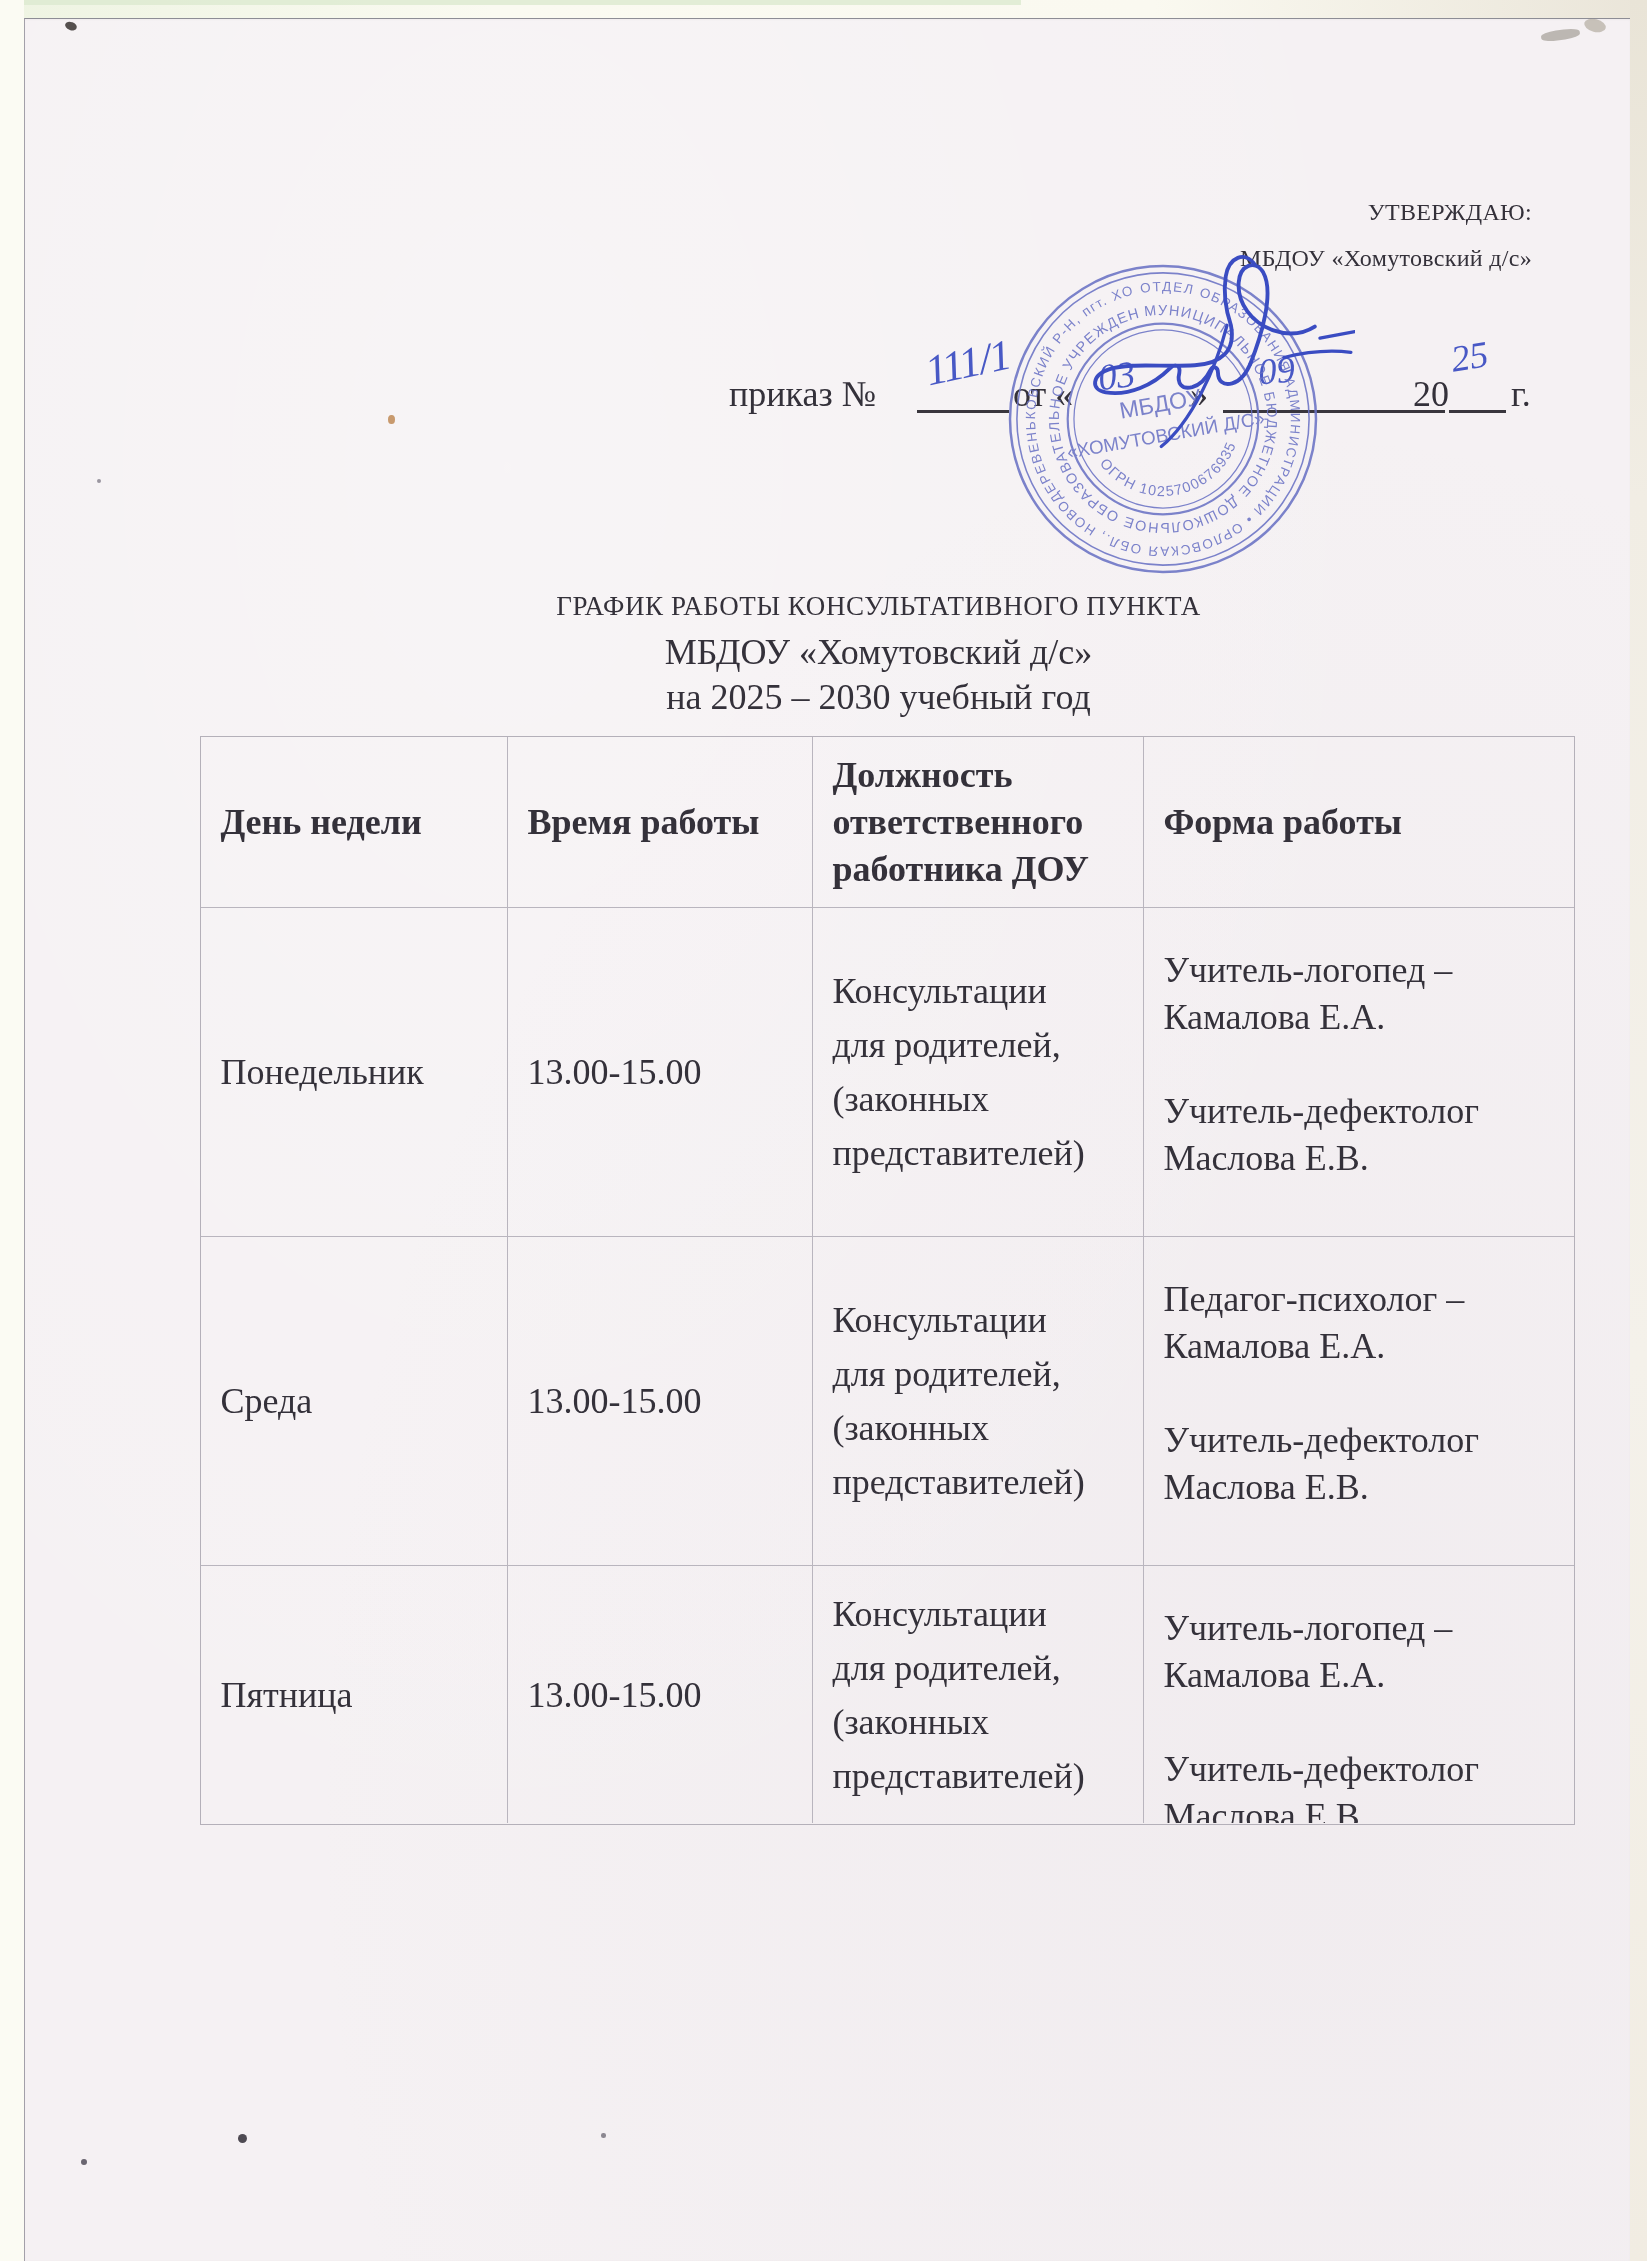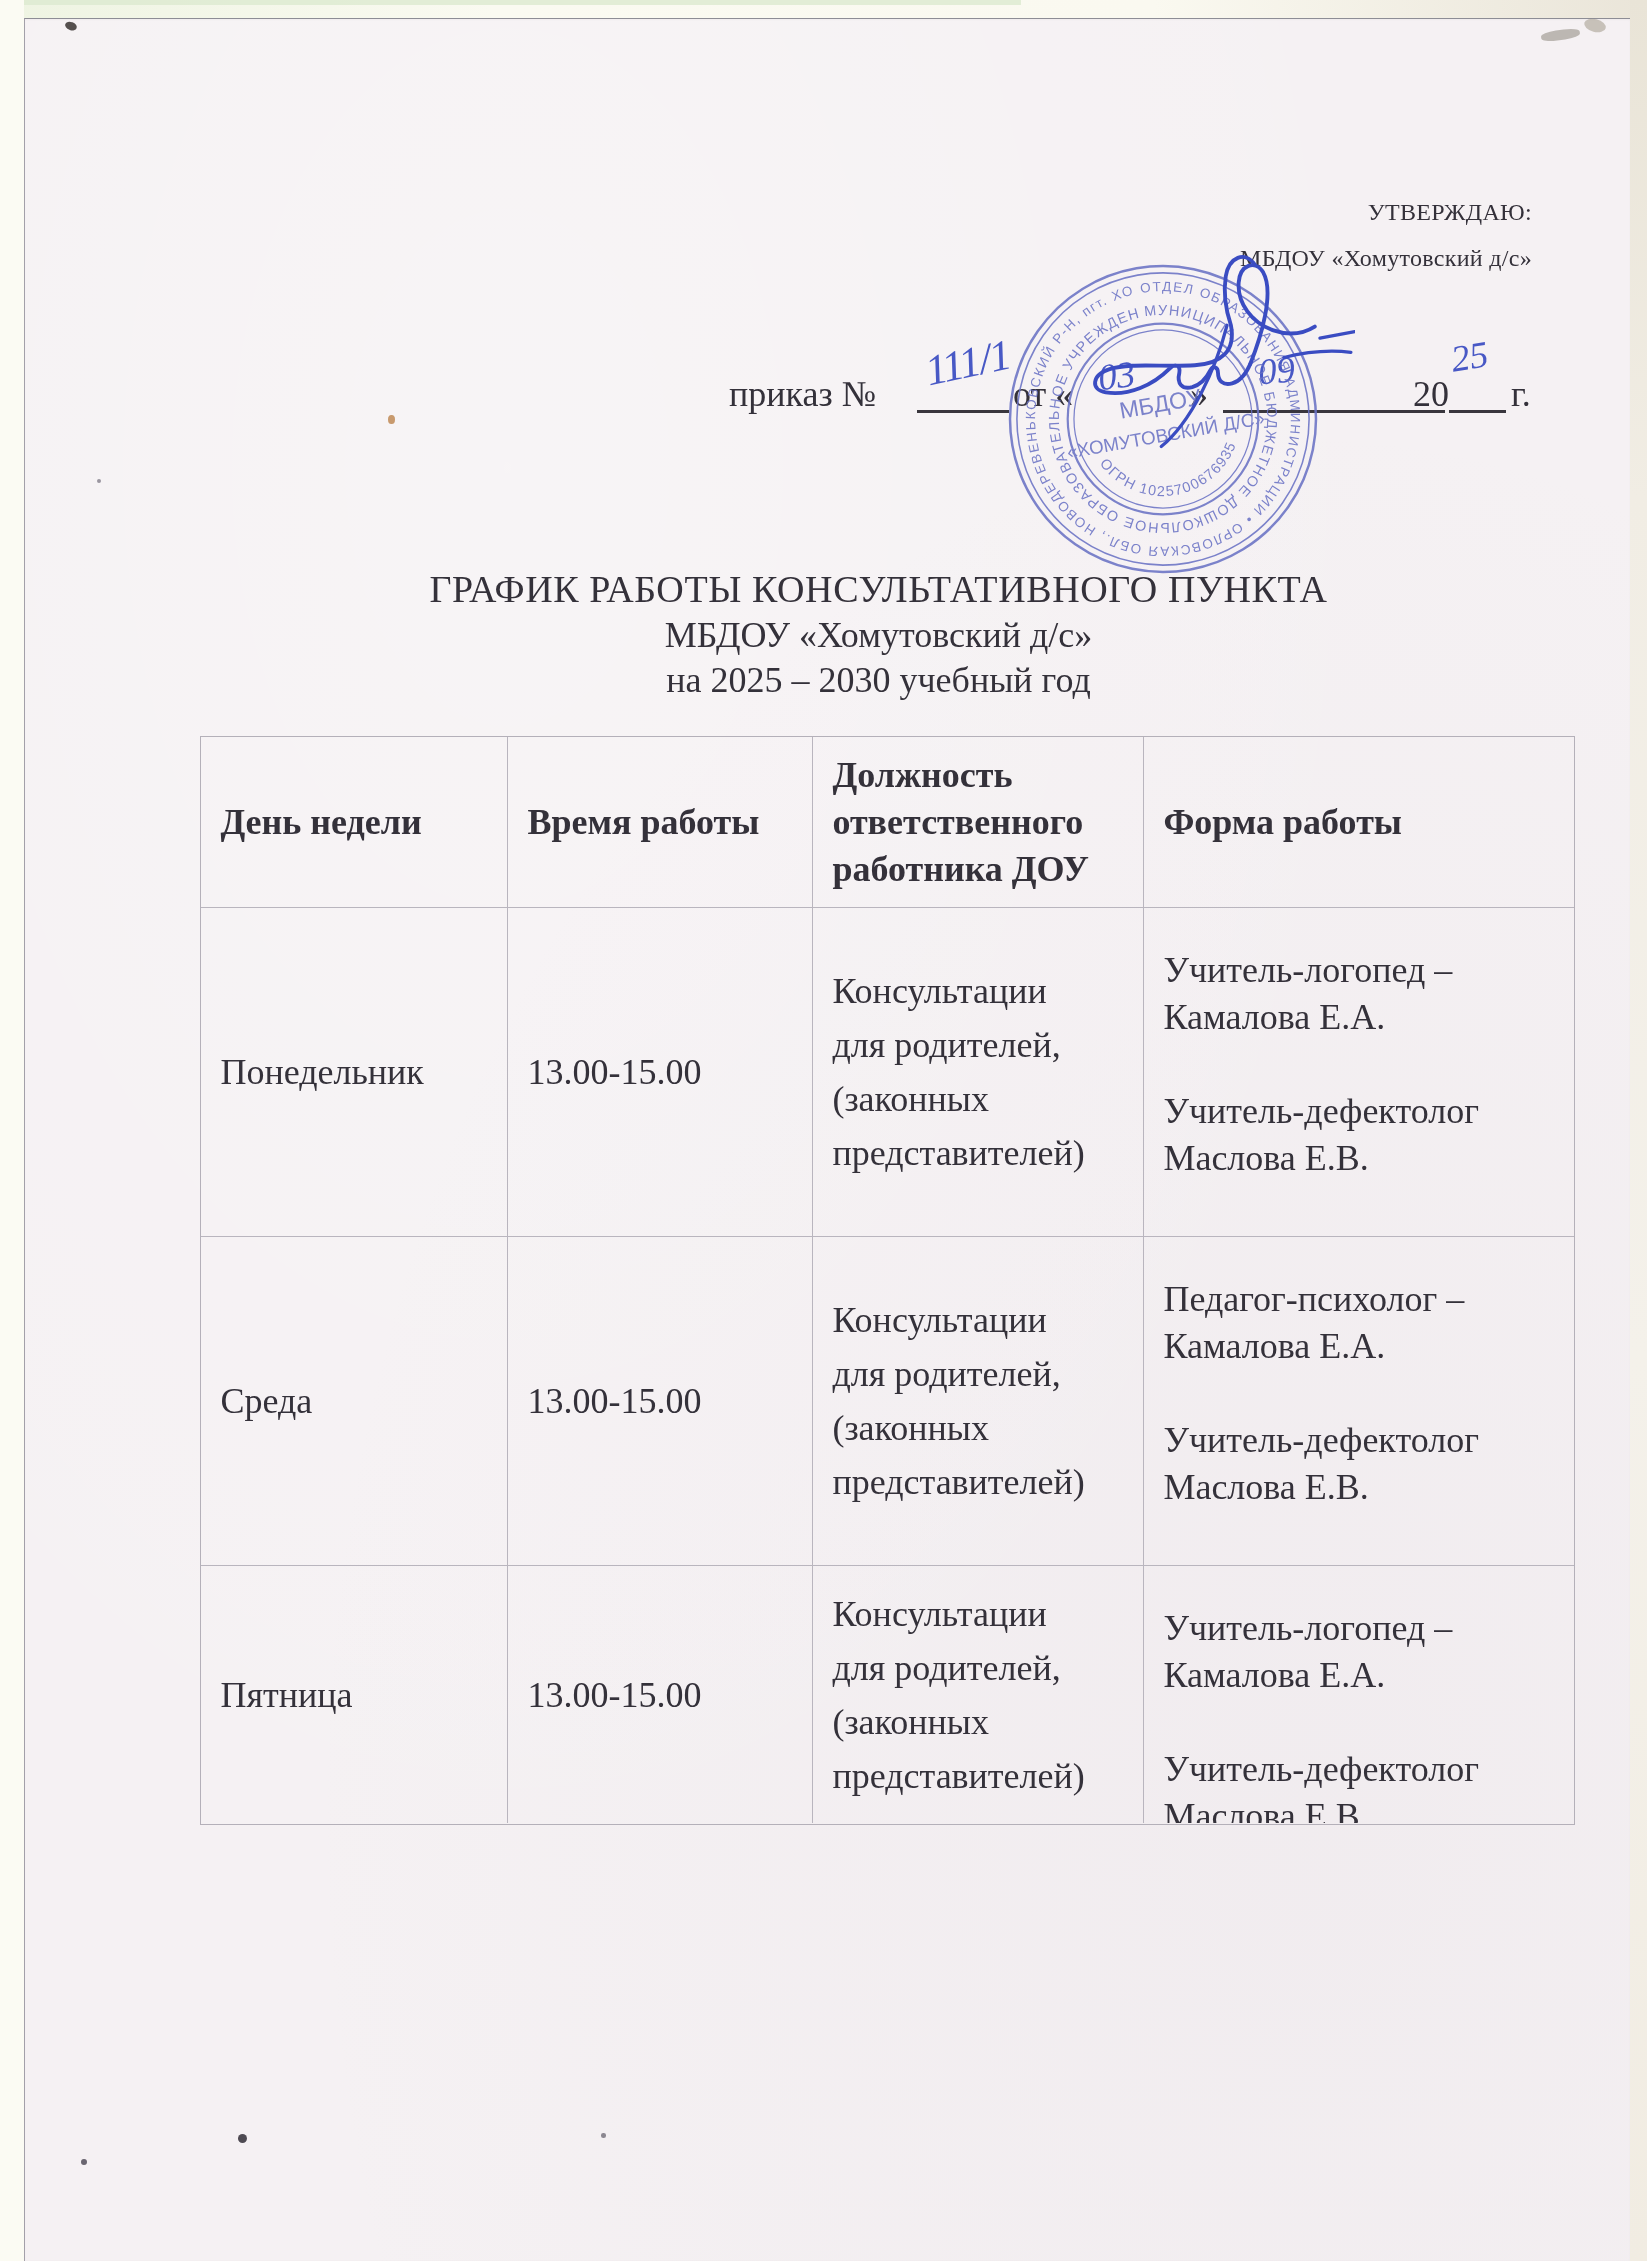--- a/index.html
+++ b/index.html
@@ -54,21 +54,21 @@
   
   .hw{position:absolute;font-style:italic;color:#3a4cc2;
     font-family:"Liberation Serif",serif;opacity:.92;}
   .hw-number{left:925px;top:338px;font-size:43px;transform:rotate(-12deg);letter-spacing:-1.3px;}
   .hw-day{left:1098px;top:354px;font-size:37px;transform:rotate(-7deg);}
   .hw-month{left:1258px;top:349px;font-size:37px;transform:rotate(-5deg);}
   .hw-year{left:1451px;top:335px;font-size:37px;transform:rotate(-9deg);}
 
   
   .title{position:absolute;left:110px;top:568px;width:1537px;text-align:center;line-height:43px;}
-  .title .l1{font-size:38px;letter-spacing:0.6px;}
+  .title .l1{font-size:27px;letter-spacing:0.6px;margin-top:17px;}
   .title .l2,.title .l3{font-size:36px;margin-top:2.6px;}
 
   
   .sched{position:absolute;left:200px;top:736px;width:1373px;height:1087px;
     display:grid;
     grid-template-columns:307px 305px 331px 430px;
     grid-template-rows:171px 329px 329px 257px;
     border:1.3px solid #b4b0b9;font-size:36px;}
   .cell{border-right:1.3px solid #b9b5be;border-bottom:1.3px solid #b9b5be;
     padding-left:19.4px;padding-right:6.5px;box-sizing:border-box;overflow:hidden;}

